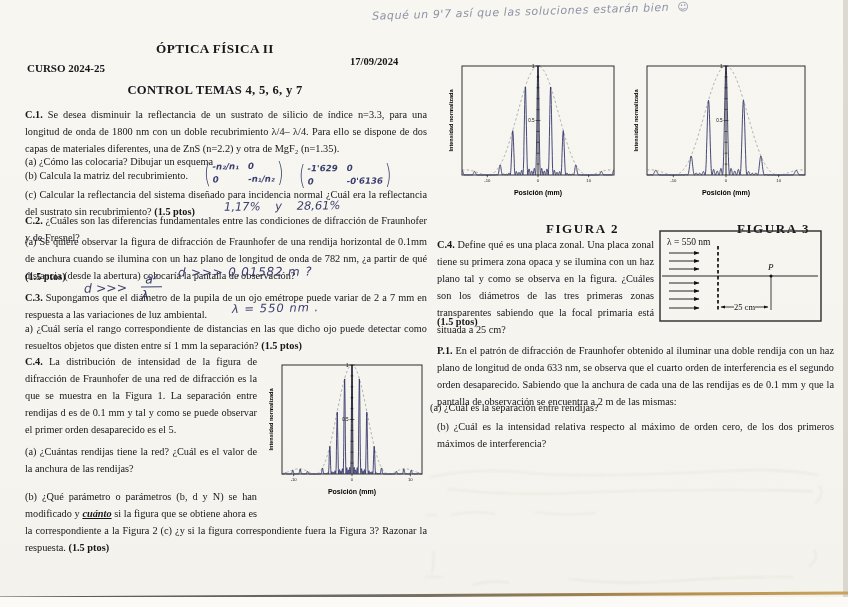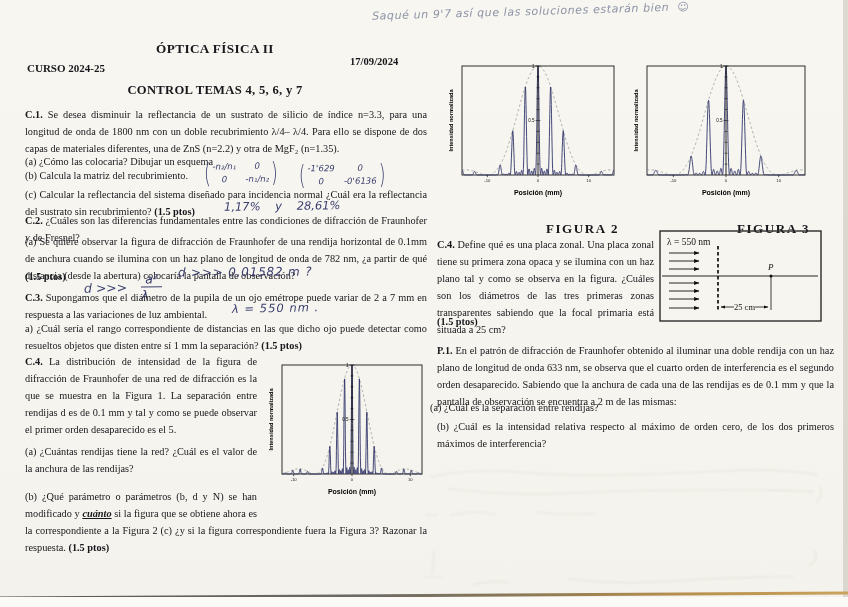--- a/index.html
+++ b/index.html
@@ -10,21 +10,21 @@
   .line{position:absolute;font-size:10.3px;line-height:12.9px;white-space:nowrap;}
   .b{font-weight:bold;}
   .ctr{text-align:center;}
   .hw{position:absolute;font-family:"DejaVu Sans","Liberation Sans",sans-serif;font-style:italic;color:#3a3e6e;white-space:pre;}
   .pencil{color:#8d93a6;}
   .cap{font-weight:bold;letter-spacing:1.6px;font-size:13px;text-align:right;margin-top:15px;}
   .figblock{position:absolute;}
   .fig1float{float:right;width:160px;margin:8px 0 2px 10px;}
   .mx{display:flex;align-items:center;font-size:8.6px;font-style:italic;line-height:1.5;}
   .par{font-size:27px;font-weight:200;transform:scaleX(.62);line-height:.9;font-style:normal;}
-  .mcells{display:grid;grid-template-columns:auto auto;gap:0 9px;text-align:center;}
+  .mcells{display:grid;grid-template-columns:auto auto;gap:0 9px;text-align:left;font-weight:bold;}
   .frac{display:inline-block;text-align:left;vertical-align:-8px;margin-left:14px;line-height:1.05;}
   .frac .num{display:block;border-bottom:1.3px solid #3a3e6e;padding:0 4px 1px;}
   .frac .den{display:block;padding-top:1px;}
   .emph{font-weight:bold;font-style:italic;text-decoration:underline;}
   .ptsline{position:absolute;font-weight:bold;font-size:10.3px;}
   svg text{user-select:none;}
 </style>
 </head>
 <body>
 

